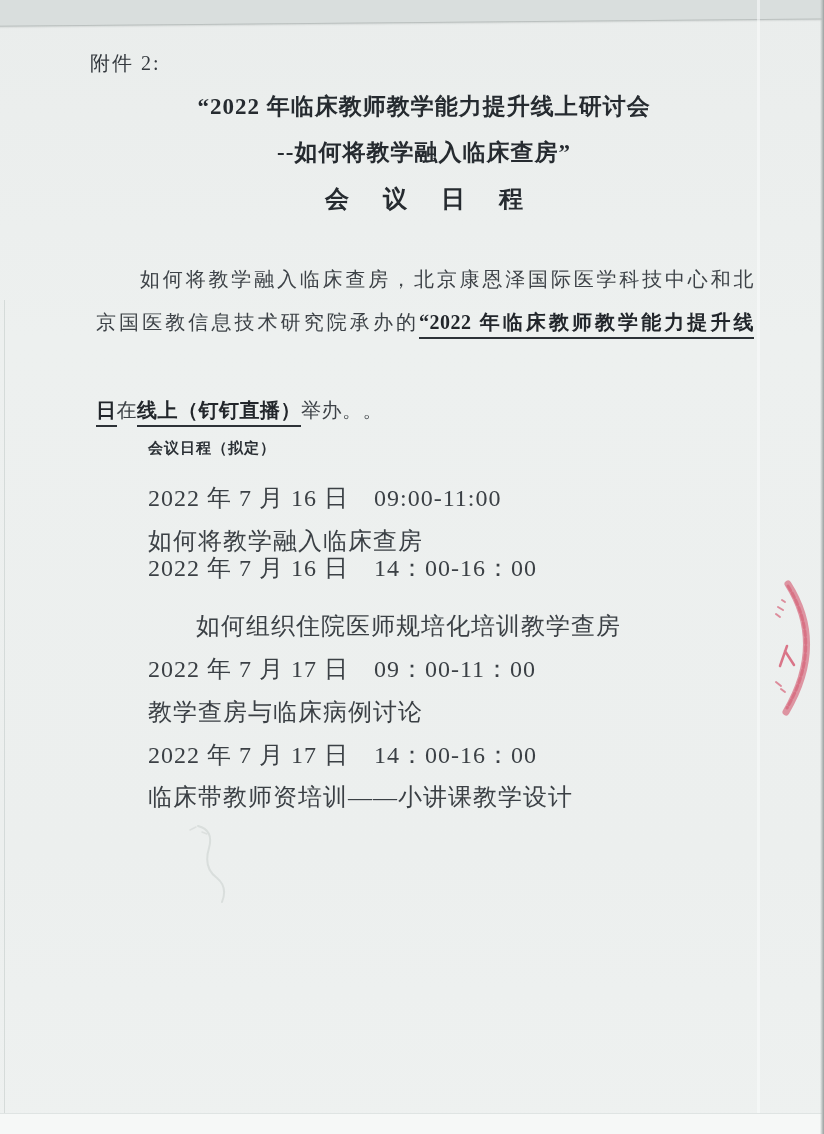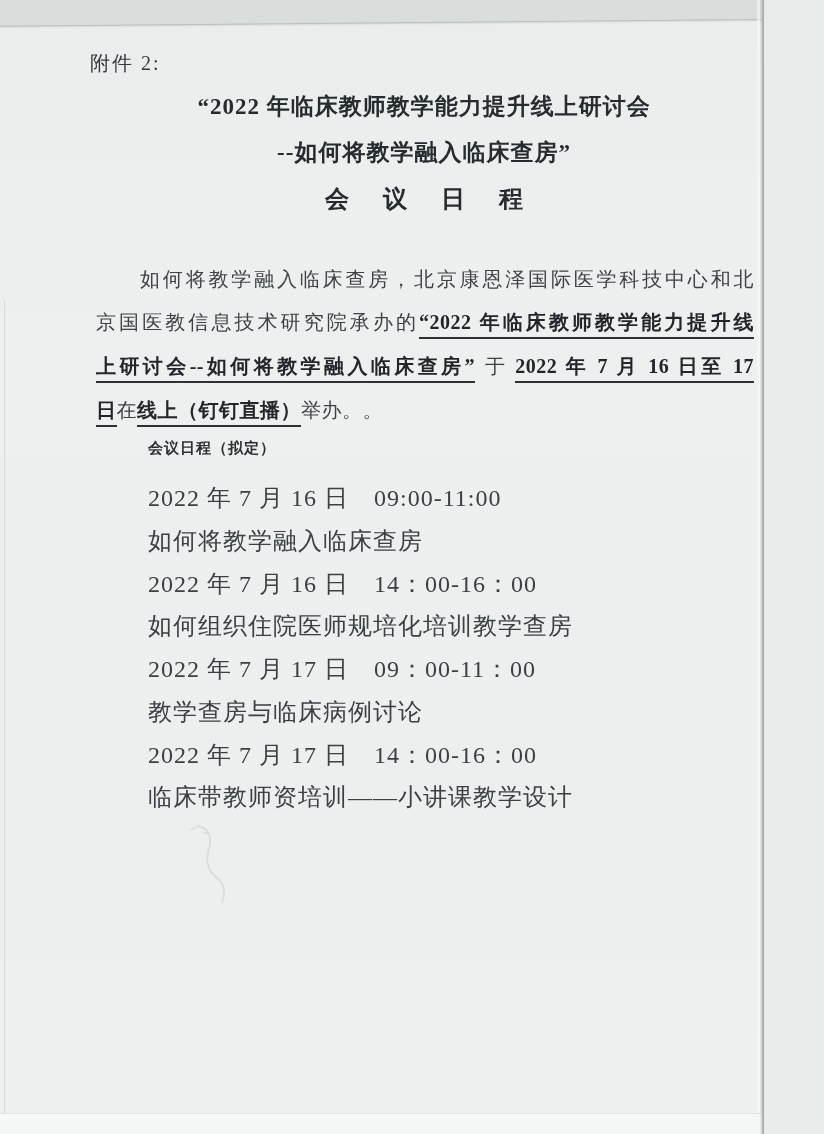--- a/index.html
+++ b/index.html
@@ -2,21 +2,21 @@
 <html lang="zh"><head>
 <meta charset="utf-8">
 <style>
   html,body{margin:0;padding:0;}
   body{
     width:824px;height:1134px;overflow:hidden;
     font-family:"Liberation Serif","DejaVu Serif",serif;
     background:#e9eceb;
   }
   .page{
-    position:relative;width:764px;height:1134px;
+    position:relative;width:824px;height:1134px;
     background:linear-gradient(180deg,#eaedec 0%,#edf0ef 30%,#ecefee 75%,#eef1f0 100%);
     color:#3d4247;overflow:hidden;
   }
   
   .scan-top{
     position:absolute;left:-12px;top:-14px;width:860px;height:36px;
     background:#d9dedd;
     transform:rotate(-0.5deg);
     box-shadow:0 1px 2px rgba(120,130,128,.55);
   }
@@ -53,21 +53,21 @@
   .pl2{top:309px;}
   .pl3{top:353px;}
   .pl4{top:397px;text-align:left;text-align-last:left;}
   .bu{
     font-weight:bold;color:#22262b;
     border-bottom:2px solid #2d3237;padding-bottom:4px;
   }
   .sep{margin:0 7px;}
   .sched-heading{left:148px;top:439px;font-size:15px;font-weight:bold;color:#2a2f34;letter-spacing:1px;}
   .sched-line{left:148px;font-size:24px;color:#3b4045;letter-spacing:1px;white-space:pre;}
-  .s0{top:482px;} .s1{top:525px;} .s2{top:568px;text-align:right;} .s3{top:610px;}
+  .s0{top:482px;} .s1{top:525px;} .s2{top:552px;text-align:right;} .s3{top:610px;margin-left:48px;}
   .s4{top:653px;} .s5{top:696px;} .s6{top:739px;} .s7{top:781px;}
   
   .stamp{left:760px;top:578px;width:60px;height:142px;}
   .smudge{left:172px;top:818px;width:80px;height:90px;opacity:.5;}
 </style>
 </head>
 <body>
 
 <div class="page">
 
@@ -81,23 +81,20 @@
   <div class="abs centerband title t2">--如何将教学融入临床查房”</div>
   <div class="abs centerband subtitle">
     <span>会 议 日 程</span>
   </div>
 
   <div class="abs para-line pl1">
     <span>如何将教学融入临床查房，北京康恩泽国际医学科技中心和北</span>
   </div>
   <div class="abs para-line pl2">
     <span>京国医教信息技术研究院承办的</span><span class="bu">“2022 年临床教师教学能力提升线</span>
-  </div>
-  <div class="abs para-line pl3">
-    <span class="bu">上研讨会--如何将教学融入临床查房”</span><span class="sep">于</span><span class="bu">2022 年 7 月 16 日至 17</span>
   </div>
   <div class="abs para-line pl4">
     <span class="bu">日</span><span>在</span><span class="bu">线上（钉钉直播）</span><span>举办。。</span>
   </div>
 
   <div class="abs sched-heading">会议日程（拟定）</div>
 
   <div class="abs sched-line s0">2022 年 7 月 16 日　09:00-11:00</div>
   <div class="abs sched-line s1">如何将教学融入临床查房</div>
   <div class="abs sched-line s2">2022 年 7 月 16 日　14：00-16：00</div>

